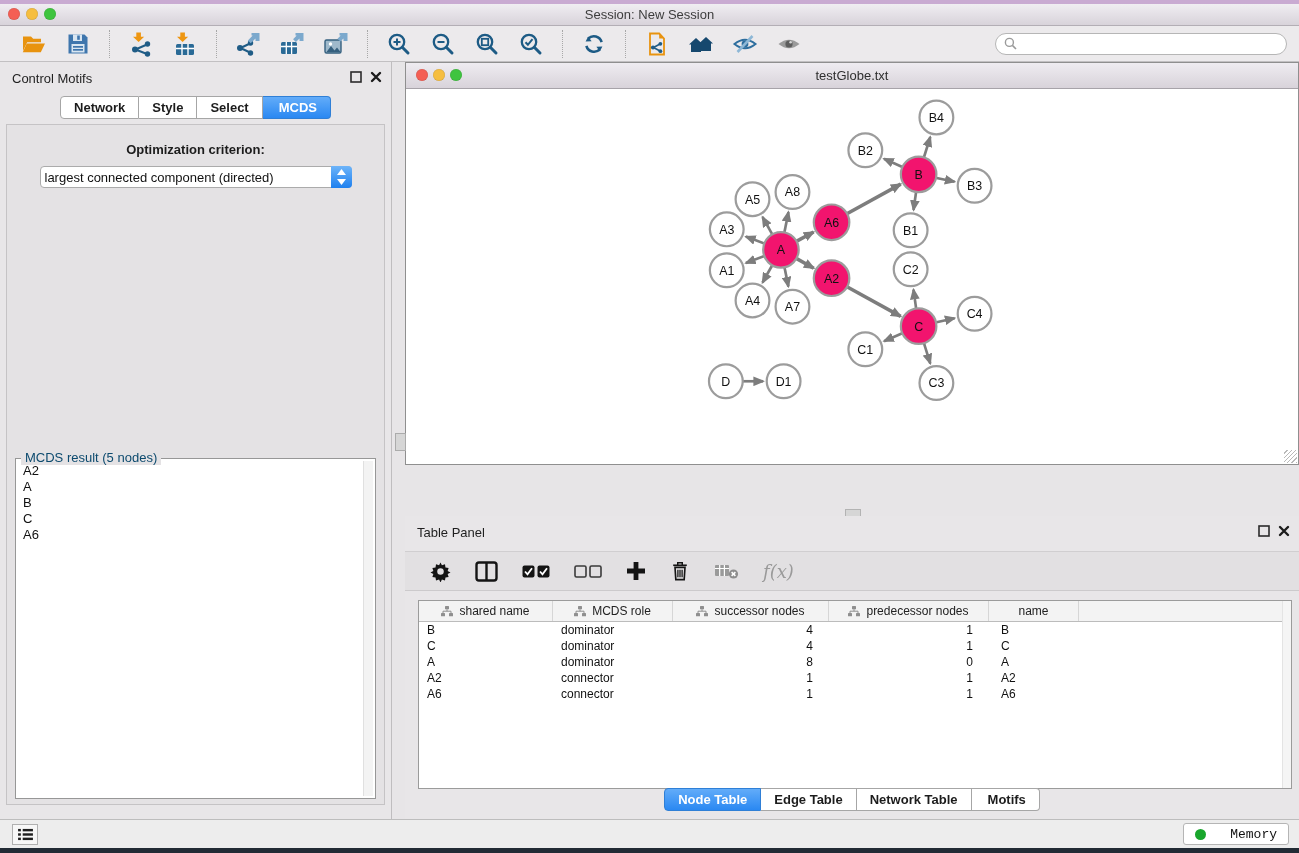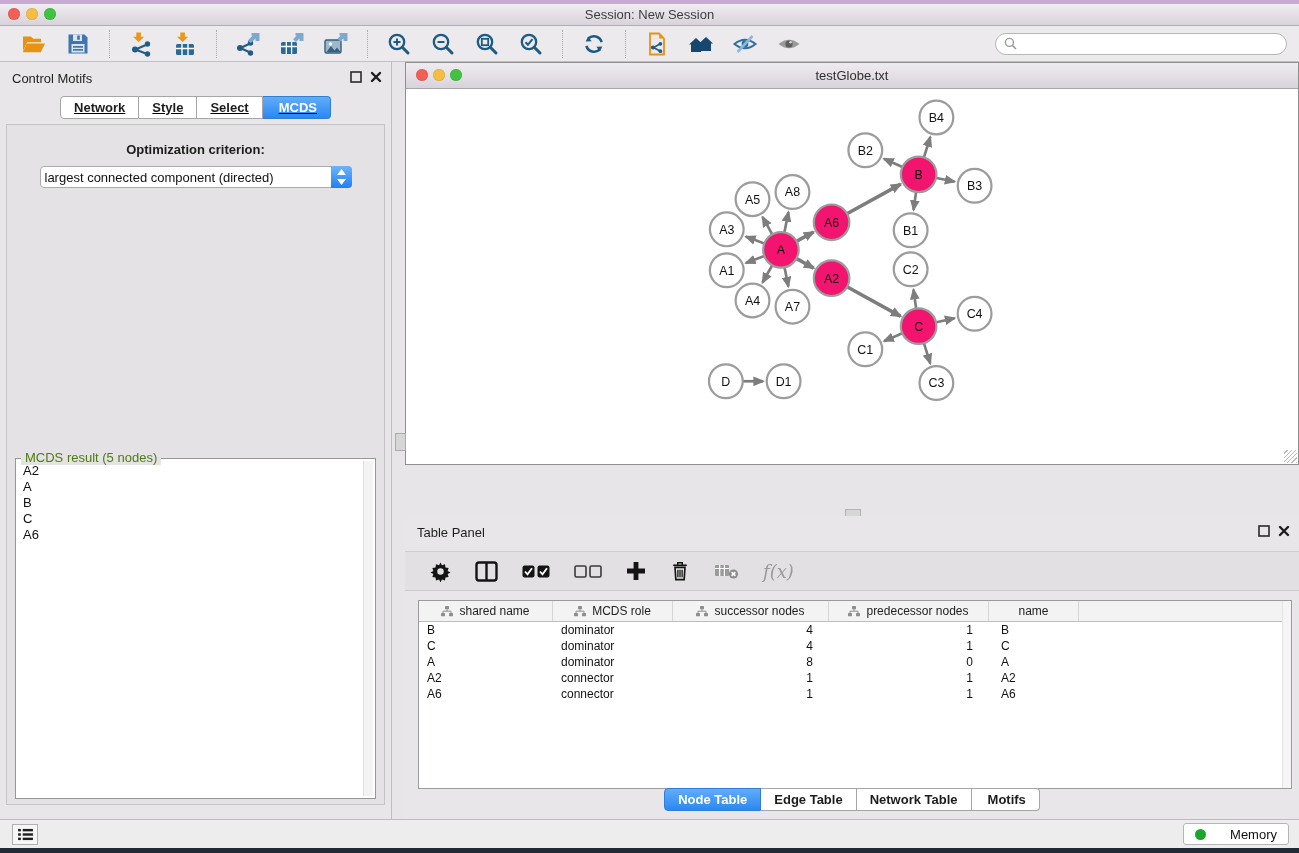--- a/index.html
+++ b/index.html
@@ -25,41 +25,41 @@
   .tb-search input{border:0;outline:0;flex:1;font-size:12px;background:transparent;margin-left:6px;}
 
   
   .control-panel{position:absolute;top:62px;left:0;width:392px;bottom:33px;background:#e8e6e8;
                  border-right:1px solid #bfbdbf;box-sizing:border-box;}
   .panel-titlerow{height:30px;position:relative;}
   .panel-title{font-size:13px;color:#1f1f1f;padding:9px 0 0 12px;}
   .winbtns{position:absolute;right:9px;top:9px;display:flex;gap:8px;}
   .winbtn{width:12px;height:12px;cursor:pointer;}
   .winbtn svg{display:block;width:100%;height:100%;}
-  .cp-tabs{display:flex;justify-content:center;margin-top:4px;text-decoration:underline;}
+  .cp-tabs{display:flex;justify-content:center;margin-top:4px;}
   .seg-tab{font-size:13px;font-weight:bold;color:#1c1c1c;background:#fff;border:1px solid #a6a6a6;
            border-left:none;padding:3px 13px;cursor:pointer;white-space:nowrap;}
   .seg-tab:first-child{border-left:1px solid #a6a6a6;border-radius:4px 0 0 4px;}
   .seg-tab:last-child{border-radius:0 4px 4px 0;padding-left:16px;}
   .seg-tab.selected{background:linear-gradient(#62acf9,#2a88f2);border-color:#2f7fd6;color:#fff;}
   .cp-content{position:absolute;left:6px;right:6px;top:62px;bottom:15px;background:#e4e2e4;
               border:1px solid #c5c3c5;}
   .opt-label{text-align:center;font-size:13px;font-weight:bold;color:#1c1c1c;margin-top:17px;}
   .dropdown{margin:9px auto 0;width:312px;height:22px;background:#fff;border:1px solid #ababab;
             border-radius:4px;position:relative;font-size:13px;line-height:22px;color:#111;
             padding-left:4px;box-sizing:border-box;cursor:pointer;}
   .dd-stepper{position:absolute;right:-1px;top:-1px;width:21px;height:22px;border-radius:0 4px 4px 0;
               background:linear-gradient(#6db4f9,#1e80ef);}
   .dd-stepper svg{display:block;margin:3px auto 0;}
   .cp-buttons{display:flex;justify-content:center;gap:15px;margin-top:13px;}
   .push-btn{background:#fff;border:1px solid #b2b2b2;border-radius:5px;font-size:13px;color:#111;
             padding:3px 15px;cursor:pointer;}
 
   .mcds-box{position:absolute;left:8px;right:8px;top:333px;bottom:5px;border:1px solid #979797;background:#fff;}
-  .mcds-legend{position:absolute;top:-9px;left:5px;background:#e4e2e4;padding:0 4px;font-size:13px;color:#4d7c0f;}
+  .mcds-legend{position:absolute;top:-9px;left:5px;background:#e4e2e4;padding:0 4px;font-size:13px;color:#0c4a6e;}
   .mcds-list{position:absolute;top:4px;left:2px;right:13px;bottom:2px;font-size:13px;color:#111;overflow:hidden;}
   .mcds-item{padding:0 5px;height:16px;line-height:16px;}
   .mcds-scroll{position:absolute;top:2px;right:2px;bottom:2px;width:9px;background:#f3f3f3;border-left:1px solid #e0e0e0;}
 
   
   .network-window{position:absolute;left:405px;top:62px;right:0;height:403px;background:#fff;
                   border:1px solid #8f8f8f;box-sizing:border-box;}
   .nw-titlebar{height:25px;background:linear-gradient(#efecf1,#d8d3da);border-bottom:1px solid #a7a3a9;position:relative;}
   .nw-titlebar .title{text-align:center;font-size:13px;line-height:25px;color:#2f2f2f;}
   .nw-canvas{position:absolute;left:1px;right:1px;top:26px;bottom:1px;}
@@ -85,21 +85,21 @@
   .tbl-row{display:flex;height:16px;font-size:12px;color:#111;cursor:default;}
   .td{line-height:16px;box-sizing:border-box;overflow:hidden;white-space:nowrap;}
   .tp-scroll{position:absolute;top:0;right:0;bottom:0;width:8px;background:#f5f5f5;border-left:1px solid #e4e4e4;}
   .tp-tabs{position:absolute;bottom:9px;left:0;right:0;display:flex;justify-content:center;}
 
   
   .statusbar{position:absolute;left:0;right:0;bottom:5px;height:28px;background:#ededed;border-top:1px solid #bdbdbd;}
   .sb-listbtn{position:absolute;left:12px;top:4px;width:24px;height:19px;background:#f7f7f7;
               border:1px solid #b0b0b0;display:flex;align-items:center;justify-content:center;cursor:pointer;}
   .sb-memory{position:absolute;right:10px;top:3px;height:20px;background:#fff;border:1px solid #b5b5b5;
-             border-radius:3px;display:flex;align-items:center;gap:24px;padding:0 11px;font-size:13px;color:#111;cursor:pointer;}
+             border-radius:3px;display:flex;align-items:center;gap:24px;padding:0 11px;font-size:13px;color:#111;cursor:pointer;font-family:Liberation Mono, monospace;}
   .mem-dot{width:11px;height:11px;border-radius:50%;background:#18a62c;}
   .desktop{position:absolute;left:0;right:0;bottom:0;height:5px;background:#222b35;}
 </style>
 </head>
 <body>
 
 <div class="app">
 
   <div class="menustrip"></div>
 

